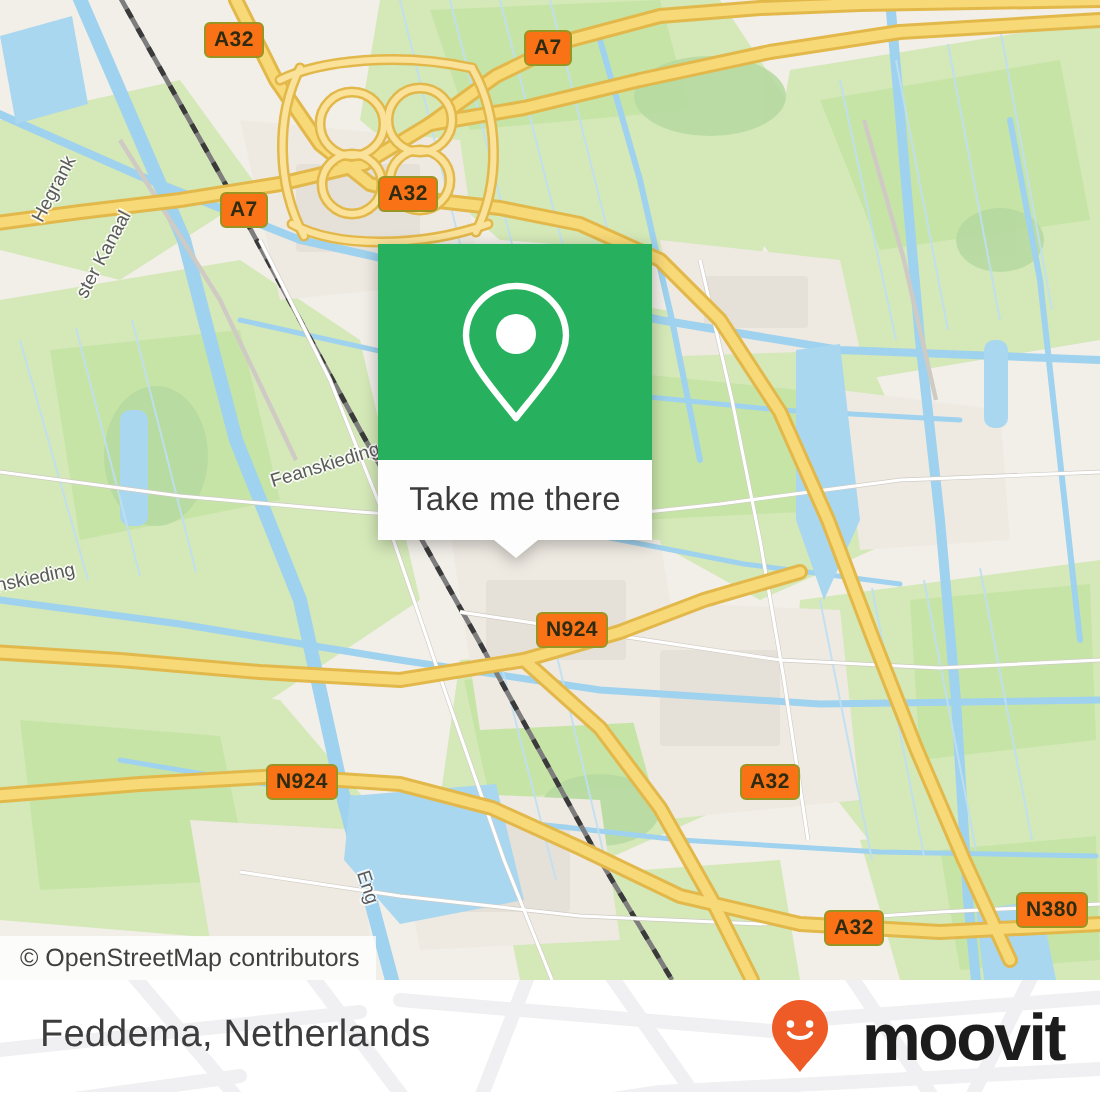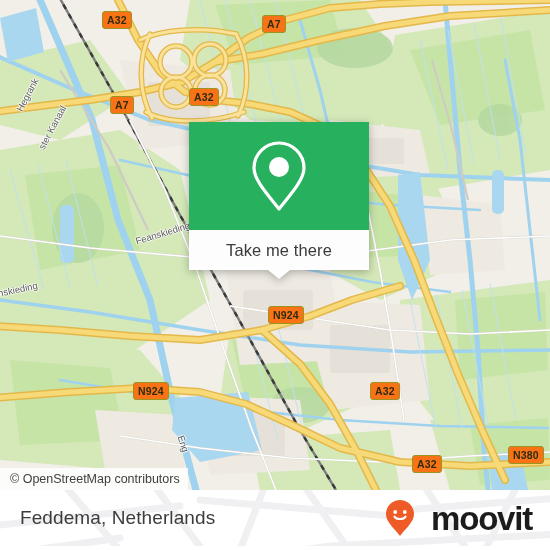--- a/index.html
+++ b/index.html
@@ -67,21 +67,21 @@
     font-size: 12.5px;
     font-family: "Liberation Sans", sans-serif;
     white-space: nowrap;
   }
 
   
   #callout {
     position: absolute;
     left: 189px;
     top: 122px;
-    width: 180px;
+    width: 137px;
     filter: drop-shadow(0 2px 4px rgba(0,0,0,0.28));
   }
   #callout-top {
     width: 100%;
     height: 108px;
     background: #27b15e;
     display: flex;
     align-items: center;
     justify-content: center;
   }

